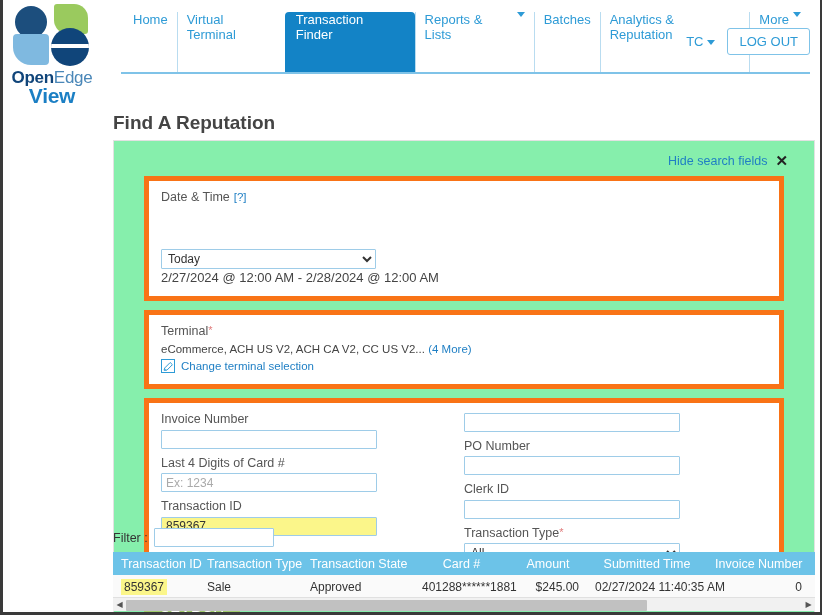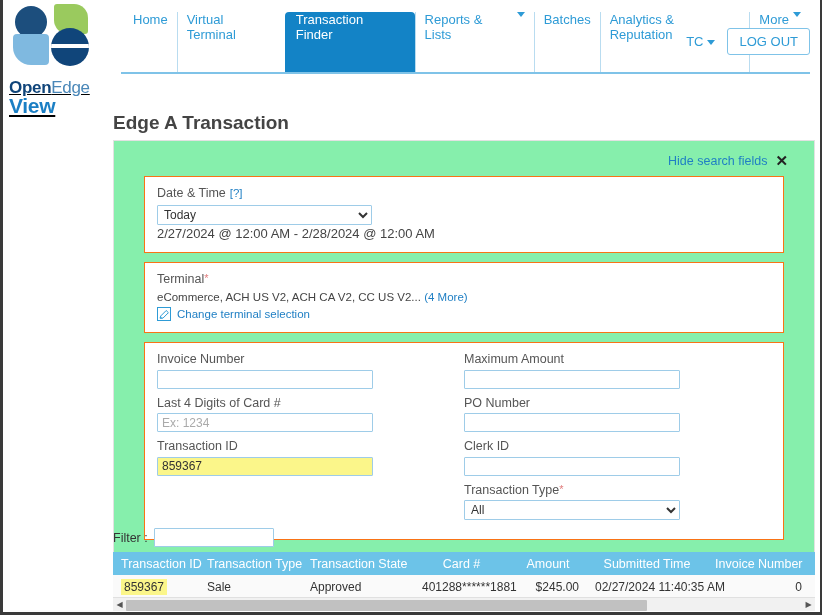--- a/index.html
+++ b/index.html
@@ -51,23 +51,23 @@
   .mk-circle-navy {
     left: 38px; top: 24px; width: 38px; height: 38px;
     background: #10457a; border-radius: 50%;
     overflow: hidden;
   }
   .mk-circle-navy::after {
     content:""; position:absolute; left:0; top:16px;
     width:100%; height:4px; background:#ffffff;
   }
   .logo-wordmark {
-    margin-top: 13px;
+    margin-top: 3px;
+    text-align: center;
     line-height: 1.0;
-    text-decoration: underline;
   }
   .logo-wordmark .l1 { font-size: 17px; letter-spacing: -0.3px; }
   .logo-wordmark .l1 b { color: #10457a; font-weight: bold; }
   .logo-wordmark .l1 span { color: #4a87b8; font-weight: normal; }
   .logo-wordmark .l2 {
     font-size: 21px; font-weight: bold; color: #1b7fc4;
     letter-spacing: -0.3px; margin-top: -1px;
   }
 
   #navbar {
@@ -164,21 +164,21 @@
     color: #1f7fc4; font-size: 12.5px; cursor: pointer;
     text-decoration: none;
   }
   #hide-x {
     display: inline-block; margin-left: 8px;
     color: #222222; font-size: 15px; font-weight: bold; cursor: pointer;
     vertical-align: -1px;
   }
   .card {
     background: #ffffff;
-    border: 1px solid #f97316;
+    border: 5px solid #f97316;
     margin: 0 20px 9px 20px;
     padding: 9px 12px 11px 12px;
   }
   .card-label {
     font-size: 12.5px; color: #555555; margin-bottom: 5px;
   }
   .req { color: #e07b7b; font-size: 11px; vertical-align: 1px; }
   .helplink { color: #1f7fc4; font-size: 11.5px; margin-left: 4px; cursor: pointer; }
 
   select.inp, input.inp {
@@ -186,21 +186,21 @@
     font-size: 12px;
     color: #333333;
     border: 1px solid #9ecce8;
     background: #ffffff;
     height: 19px;
     padding: 1px 4px;
     border-radius: 1px;
     outline: none;
   }
   select.inp { height: 20px; padding: 1px 2px; }
-  #date-select { width: 215px; }
+  #date-select { width: 215px; margin-top: 40px; }
   .daterange {
     font-size: 13px; color: #444444; margin-top: 1px;
   }
   .terminal-list { font-size: 11.5px; color: #444444; margin-bottom: 4px; }
   .terminal-more { color: #1f7fc4; cursor: pointer; }
   .change-term { display: flex; align-items: center; cursor: pointer; }
   .pencil-box {
     width: 14px; height: 14px;
     border: 1px solid #2e9bd6;
     position: relative;
@@ -357,21 +357,21 @@
         <div id="user-menu">
           <span>TC</span><i class="caret"></i>
         </div>
         <button id="logout-button">LOG OUT</button>
       </div>
 
       <div id="navbar-underline"></div>
     </div>
   </div>
 
-  <div id="page-title">Edge A Transaction</div>
+  <div id="page-title">Find A Reputation</div>
 
   <div id="search-panel">
 
     <div id="hide-row">
       <span id="hide-link">Hide search fields</span><span id="hide-x">✕</span>
     </div>
 
     
     <div class="card">
       <div class="card-label">
@@ -413,21 +413,20 @@
           <input class="inp" type="text" placeholder="Ex: 1234" style="">
         </div>
         <div class="fgroup">
           <label>Transaction ID</label>
           <input class="inp highlighted" type="text" placeholder="" value="859367" style="">
         </div>
       </div>
 
       <div class="fcol">
         <div class="fgroup">
-          <label>Maximum Amount</label>
           <input class="inp" type="text" placeholder="" style="">
         </div>
         <div class="fgroup">
           <label>PO Number</label>
           <input class="inp" type="text" placeholder="" style="">
         </div>
         <div class="fgroup">
           <label>Clerk ID</label>
           <input class="inp" type="text" placeholder="" style="">
         </div>

